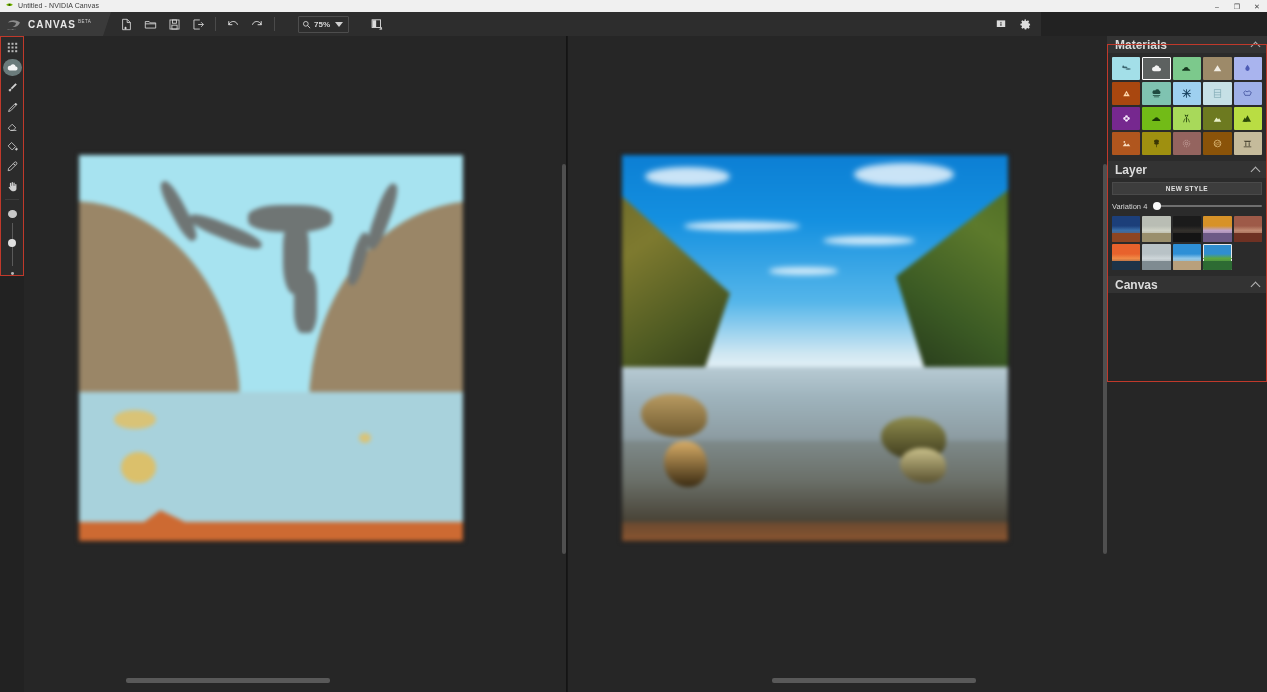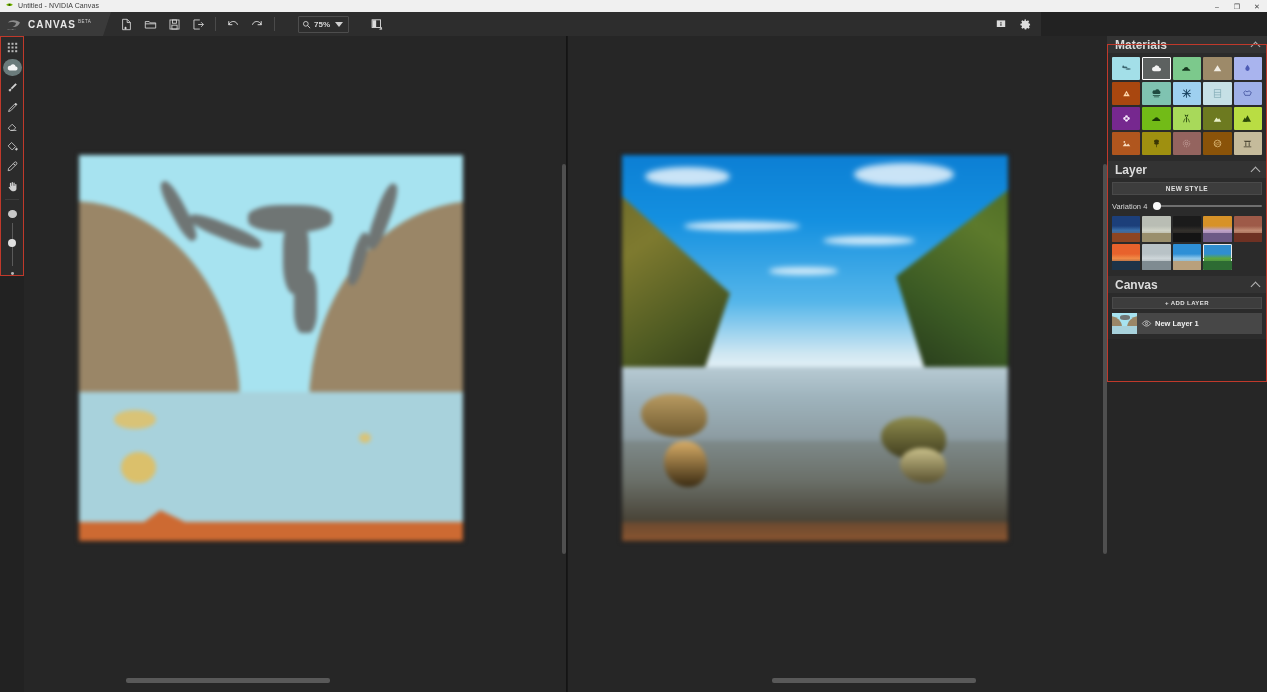--- a/index.html
+++ b/index.html
@@ -646,36 +646,17 @@
             <span style="position:absolute;left:0;top:52%;width:100%;height:6%;background:#5aa642;opacity:.85"></span>
             <span style="position:absolute;left:0;bottom:0;width:100%;height:34%;background:#2d6b33"></span>
           </div>
         </div>
     </div>
 
     <div class="section-head">
       <span class="section-title">Canvas</span>
       <span class="chev"></span>
     </div>
-    <div class="layers-body">
-      <div class="addlayer-btn">+ ADD LAYER</div>
-      <div class="layer-row">
-        <span class="layer-thumb">
-          <span style="position:absolute;inset:0;background:#a7e3f0"></span>
-          <span style="position:absolute;left:-10%;top:15%;width:50%;height:55%;background:#9a8667;border-radius:0 100% 0 0"></span>
-          <span style="position:absolute;right:-10%;top:15%;width:50%;height:55%;background:#9a8667;border-radius:100% 0 0 0"></span>
-          <span style="position:absolute;left:0;bottom:0;width:100%;height:36%;background:#a8d2dc"></span>
-          <span style="position:absolute;left:30%;top:8%;width:40%;height:26%;background:#6f7574;border-radius:40%"></span>
-        </span>
-        <span class="layer-eye">
-          <svg class="ico" width="11" height="11" viewBox="0 0 20 20" fill="none" stroke="#e0e0e0" stroke-width="1.3">
-            <path d="M2.5 10s3-4.8 7.5-4.8S17.5 10 17.5 10s-3 4.8-7.5 4.8S2.5 10 2.5 10z"></path>
-            <circle cx="10" cy="10" r="2.1"></circle>
-          </svg>
-        </span>
-        <span class="layer-name">New Layer 1</span>
-      </div>
-    </div>
 
     <div class="rp-highlight"></div>
   </div>
 
 </div>
 
 </body></html>

